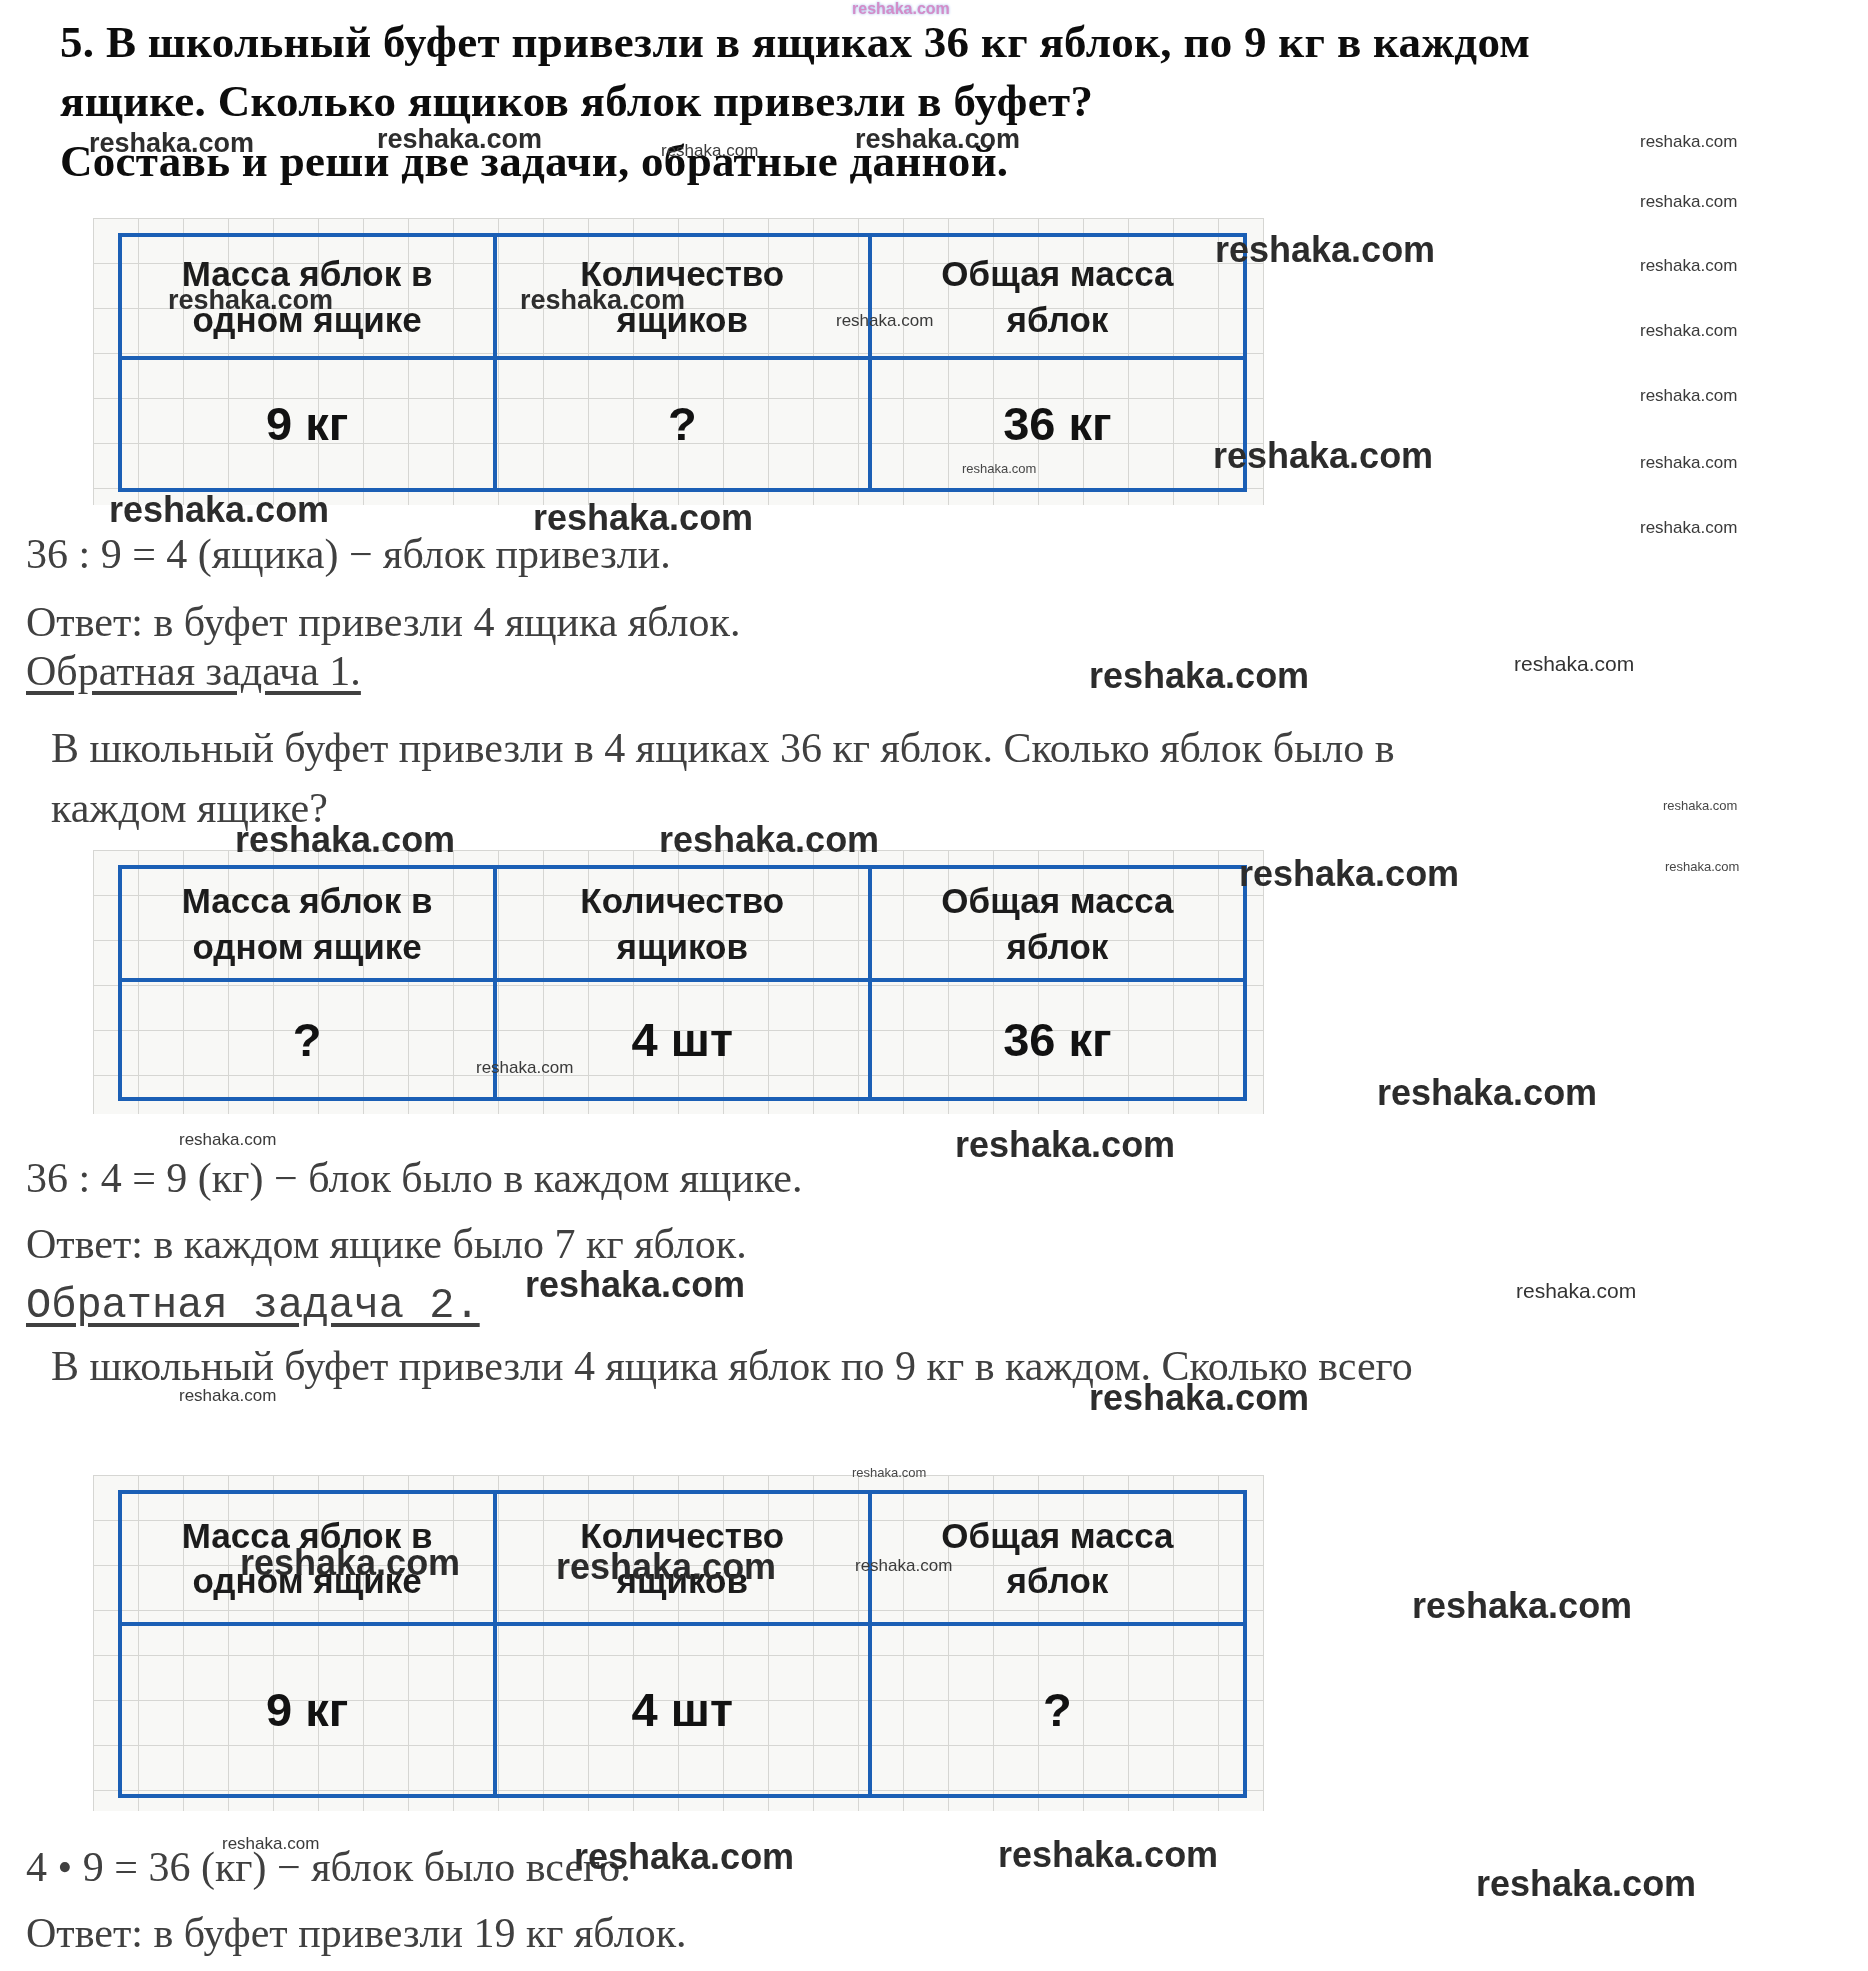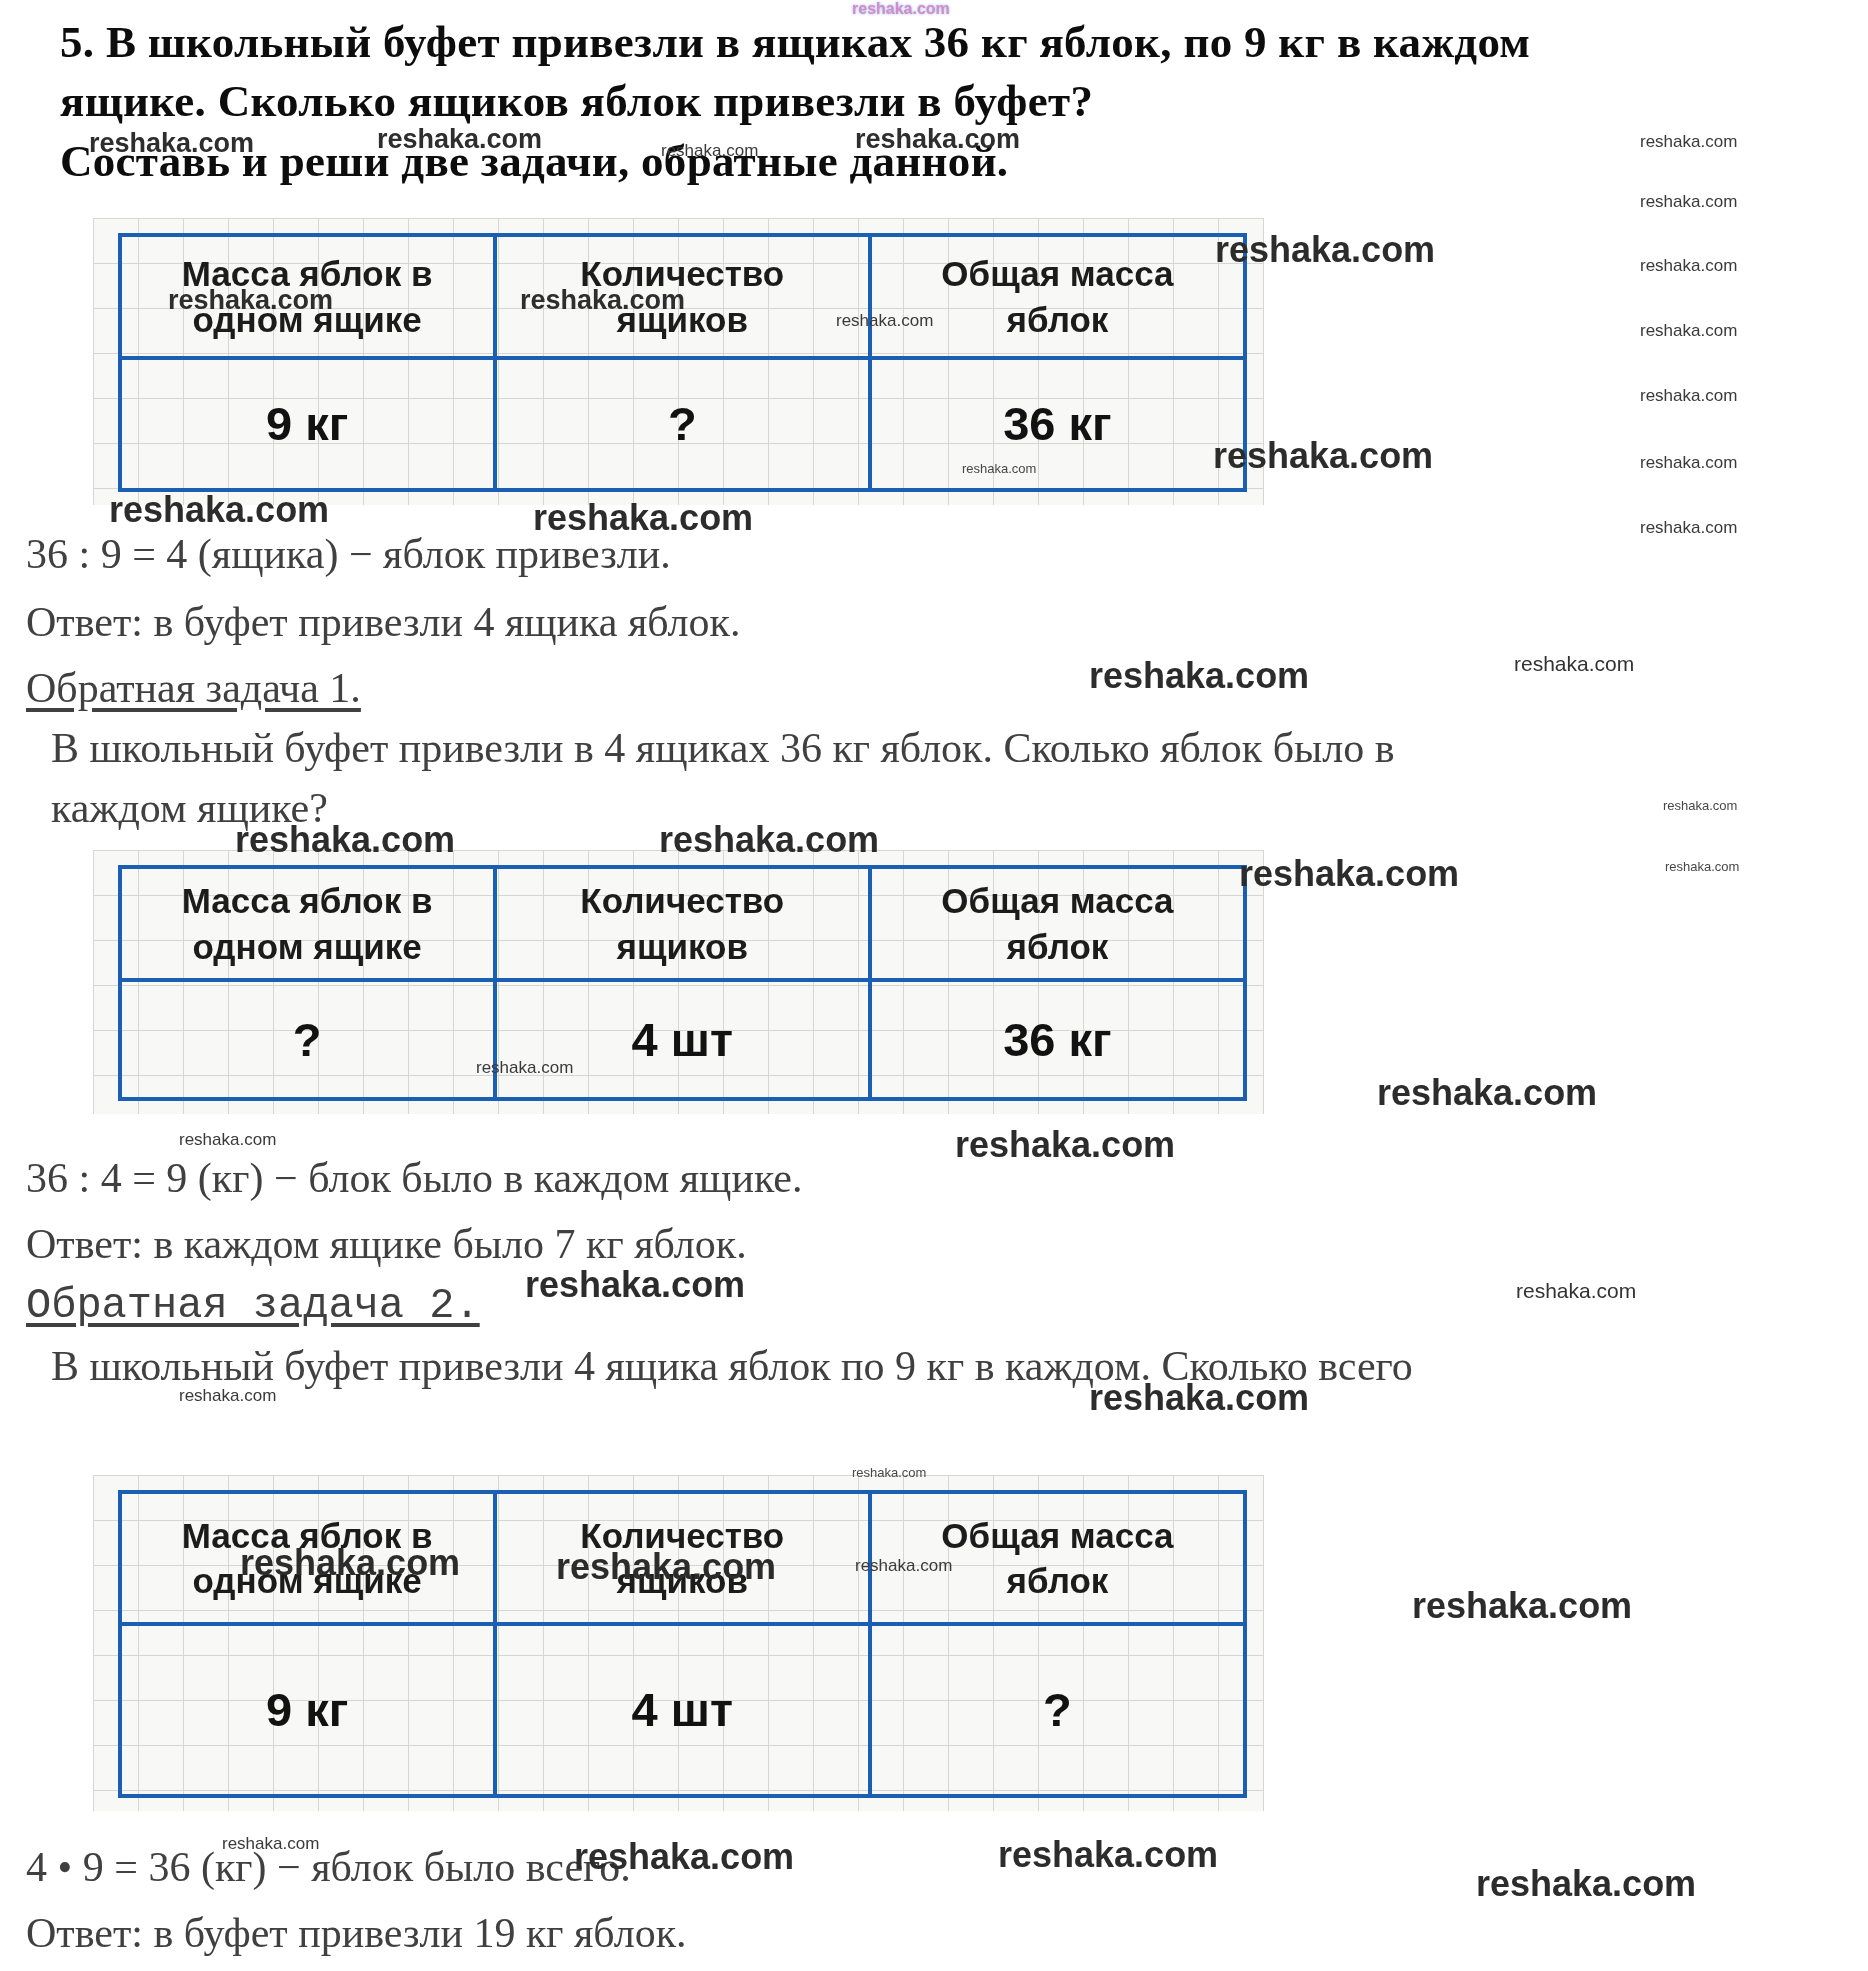--- a/index.html
+++ b/index.html
@@ -11,21 +11,21 @@
              font:700 45px/1.32 "Liberation Serif", serif; color:#0d0d0d; letter-spacing:0.3px; }
   .problem div { white-space:nowrap;margin-left:34px; }
 
   .txt { position:absolute; left:26px; font:400 42px/1.42 "Liberation Serif", serif;
          color:#404040; white-space:nowrap; }
   .txt div { white-space:nowrap;margin-left:25px; }
   .utitle { text-decoration:underline; text-underline-offset:5.6px; }
 
   .b-sol1a { top:525px; }
   .b-sol1b { top:593px; }
-  .b-inv1t { top:659px;text-align:center; }
+  .b-inv1t { top:642px;text-align:center; }
   .b-inv1x { top:719px; }
   .b-sol2a { top:1149px; }
   .b-sol2b { top:1215px; }
   .b-inv2t { top:1277px;font-family:Liberation Mono, monospace; }
   .b-inv2x { top:1337px; }
   .b-sol3a { top:1838px; }
   .b-sol3b { top:1904px; }
 
   
   .tablewrap { position:absolute; left:49px; width:1171px; box-sizing:border-box;

